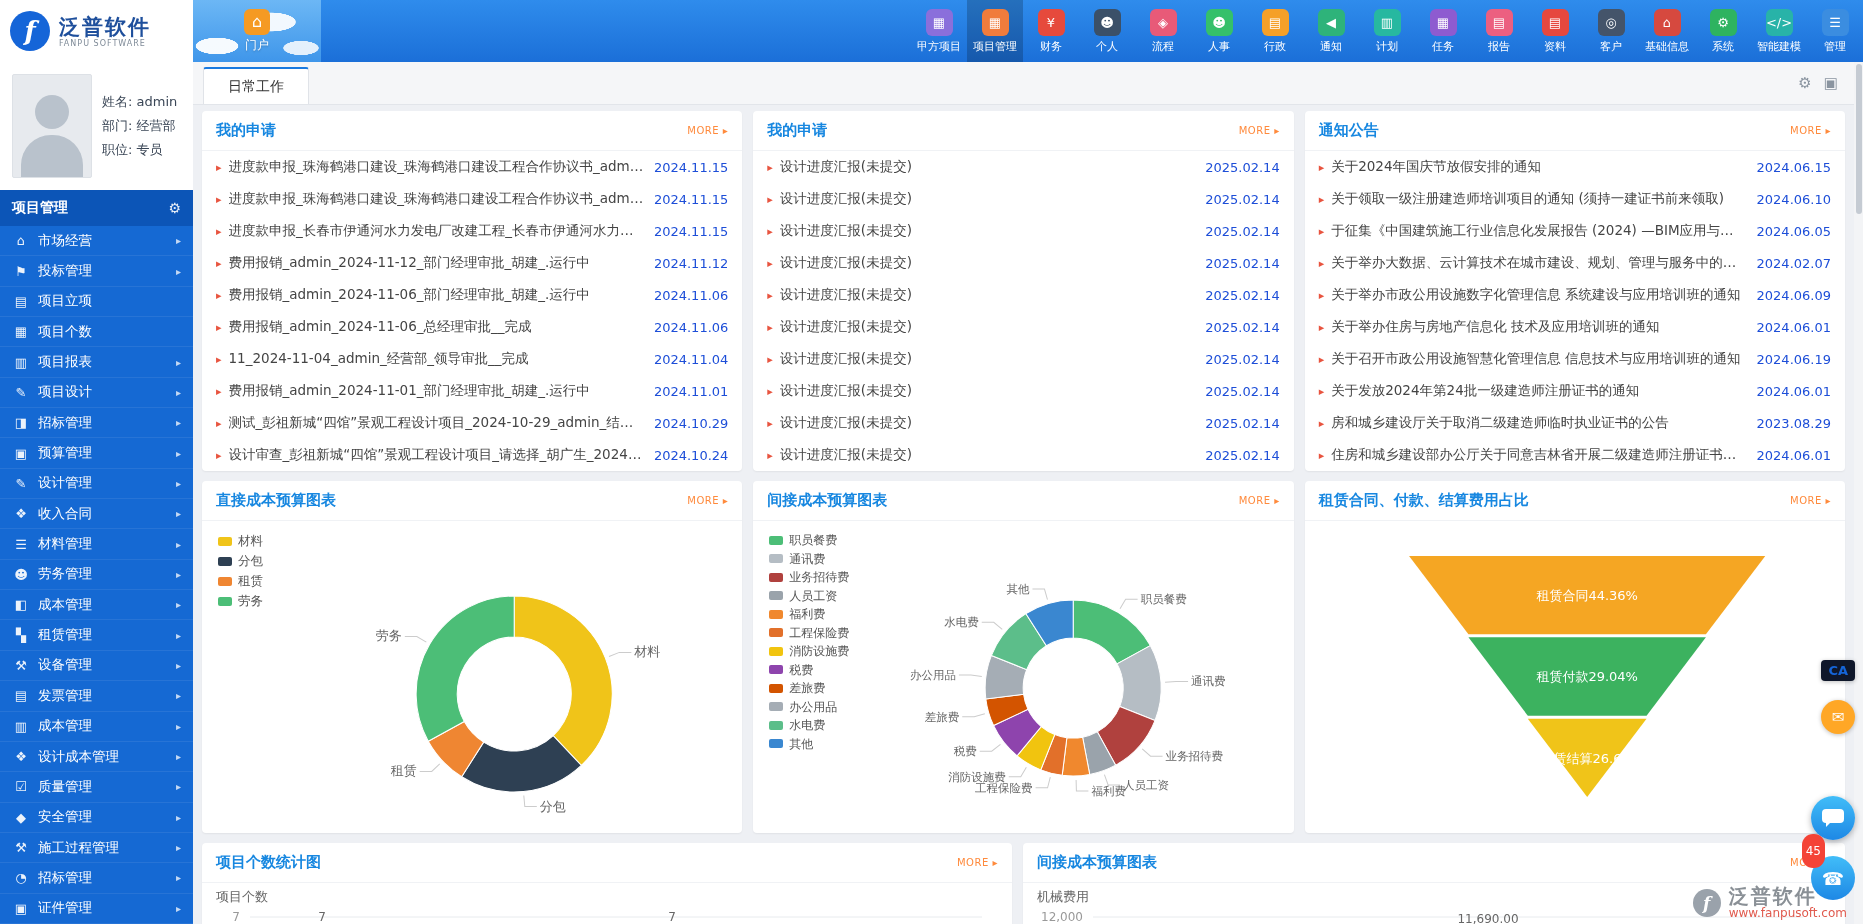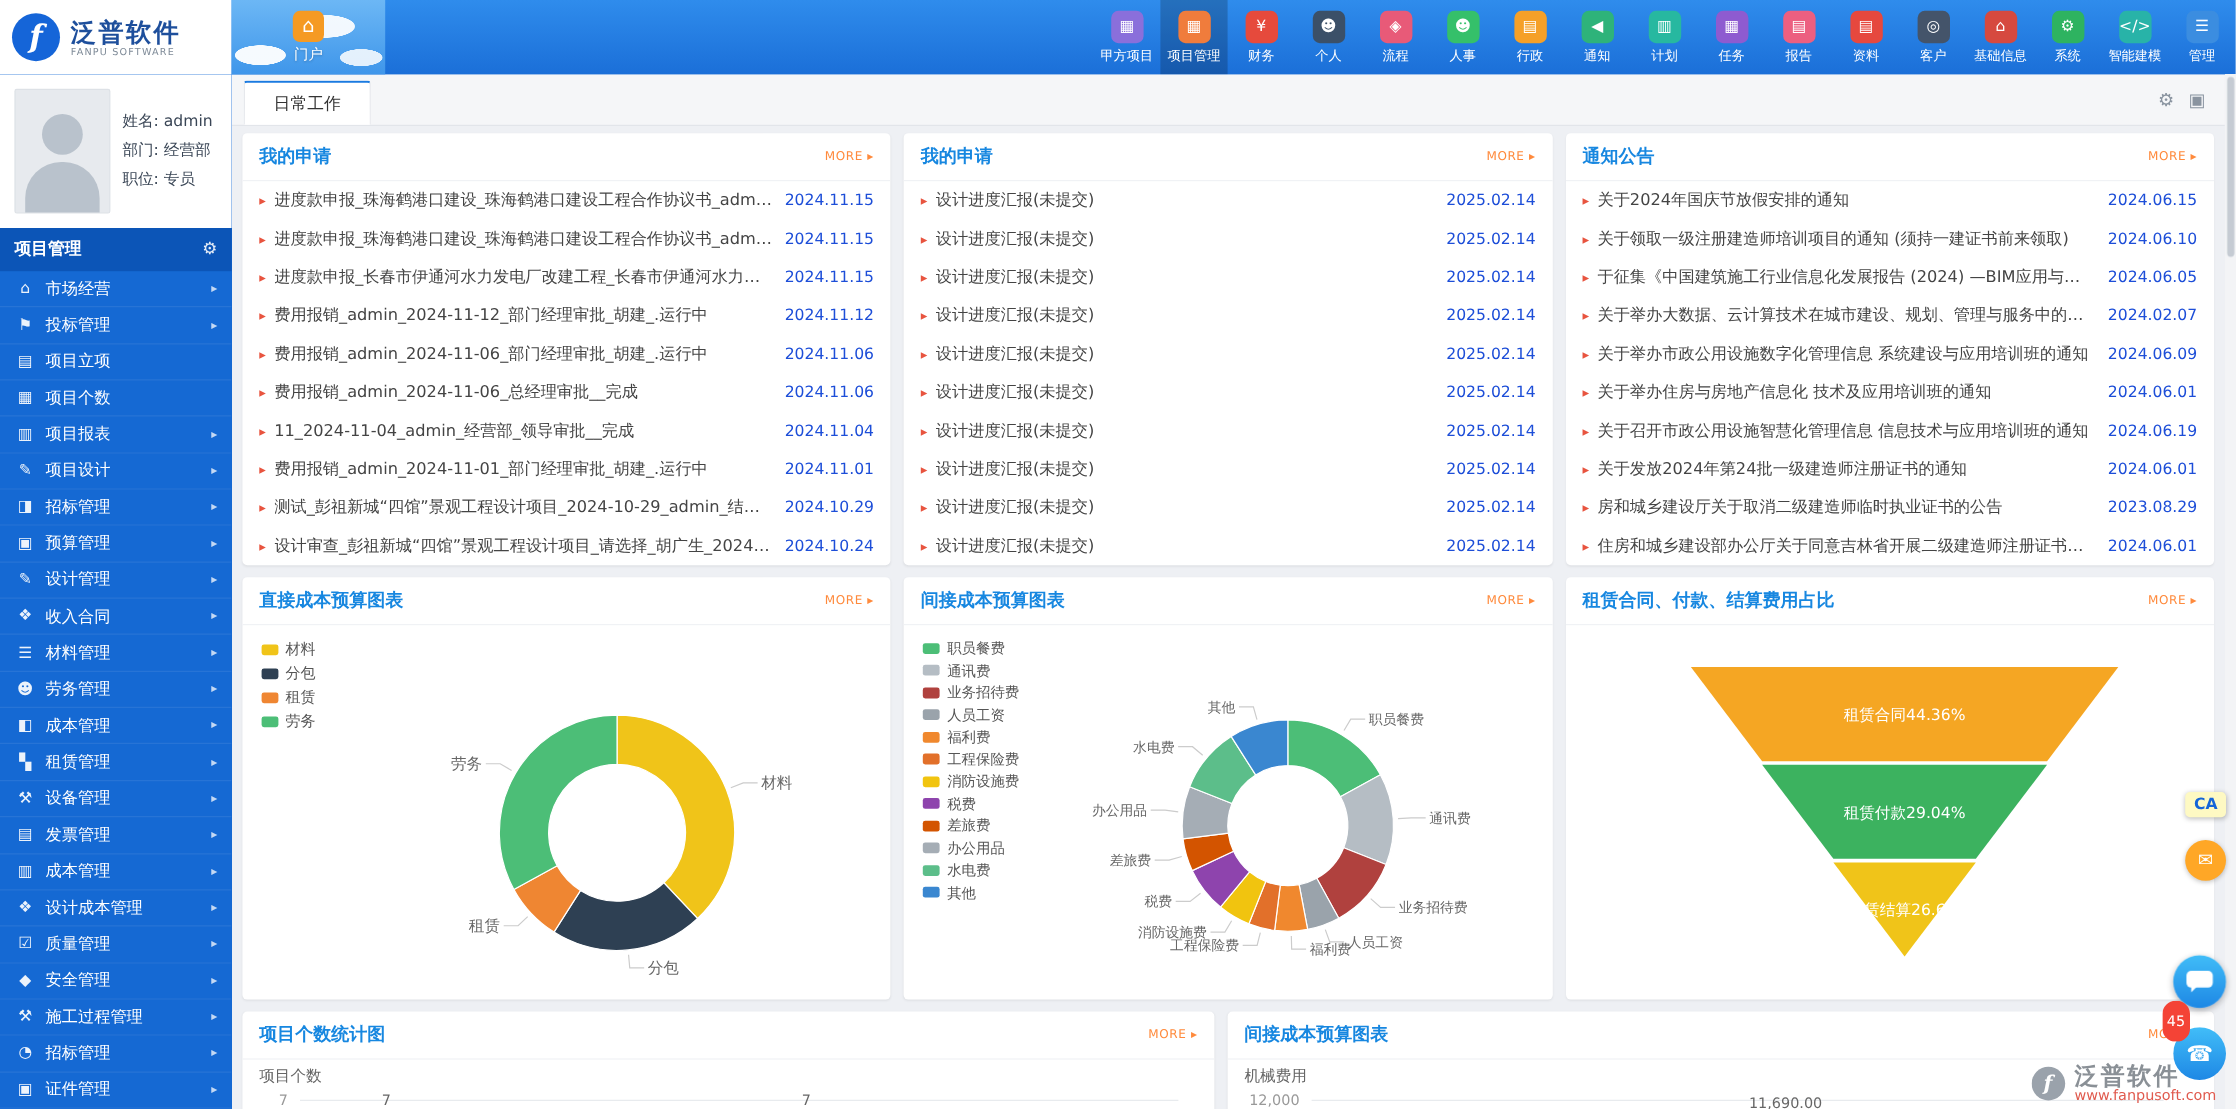--- a/index.html
+++ b/index.html
@@ -71,21 +71,21 @@
   .pdate{color:#1d4ed8;font-size:13px;margin-left:10px;flex:0 0 auto}
   .chart-body{position:relative;height:312px}
   .chart-canvas{position:absolute;inset:0}
   .legend{position:absolute;left:16px;top:10px;z-index:2}
   .legend .legend-item{display:flex;align-items:center;gap:6px;font-size:12.5px;color:#555;line-height:20px;cursor:pointer}
   .legend .legend-swatch{width:14px;height:9px;border-radius:2px;flex:0 0 auto}
   .legend.dense .legend-item{font-size:12px;line-height:18.5px}
   .row3 .chart-body{height:110px}
 
   
-  .ca-btn{position:fixed;right:8px;top:660px;background:#fef9c3;border-radius:4px;padding:3px 7px;color:#1565d8;
+  .ca-btn{position:fixed;right:8px;top:660px;background:#0f172a;border-radius:4px;padding:3px 7px;color:#1565d8;
     font-weight:bold;font-size:13px;box-shadow:0 1px 4px rgba(0,0,0,.25);z-index:60;cursor:pointer}
   .orange-circle{position:fixed;right:8px;top:700px;width:34px;height:34px;border-radius:50%;background:#ffa726;color:#fff;
     display:flex;align-items:center;justify-content:center;font-size:15px;box-shadow:0 1px 4px rgba(0,0,0,.25);z-index:60;cursor:pointer}
   .chat-btn{position:fixed;right:8px;top:796px;width:44px;height:44px;border-radius:50%;
     background:linear-gradient(180deg,#41bdf8,#1e88e5);z-index:60;cursor:pointer;box-shadow:0 2px 6px rgba(0,0,0,.3)}
   .chat-bubble{position:absolute;left:11px;top:13px;width:22px;height:14px;background:#fff;border-radius:4px}
   .chat-bubble::after{content:"";position:absolute;left:4px;bottom:-4px;border:4px solid transparent;border-top-color:#fff;border-left-color:#fff}
   .badge-45{position:fixed;right:38px;top:834px;min-width:22px;height:34px;border-radius:11px;background:#f44336;color:#fff;
     font-size:12px;display:flex;align-items:center;justify-content:center;z-index:61;padding:0 4px}
   .phone-btn{position:fixed;right:8px;top:856px;width:44px;height:44px;border-radius:50%;color:#fff;font-size:18px;

